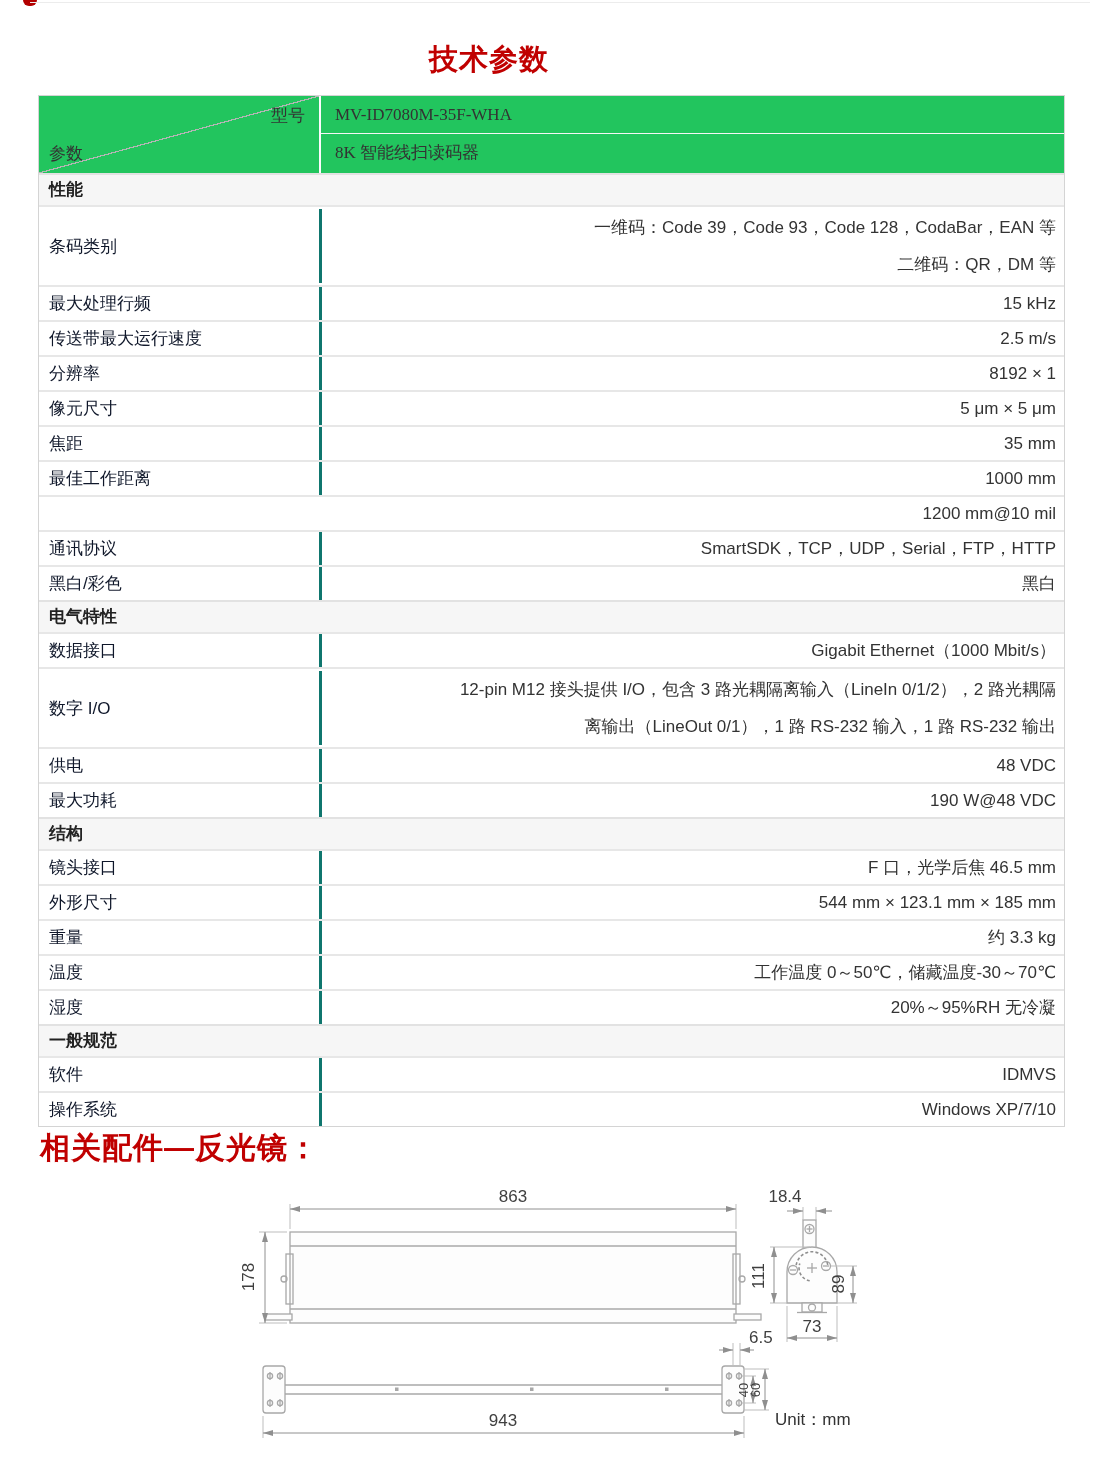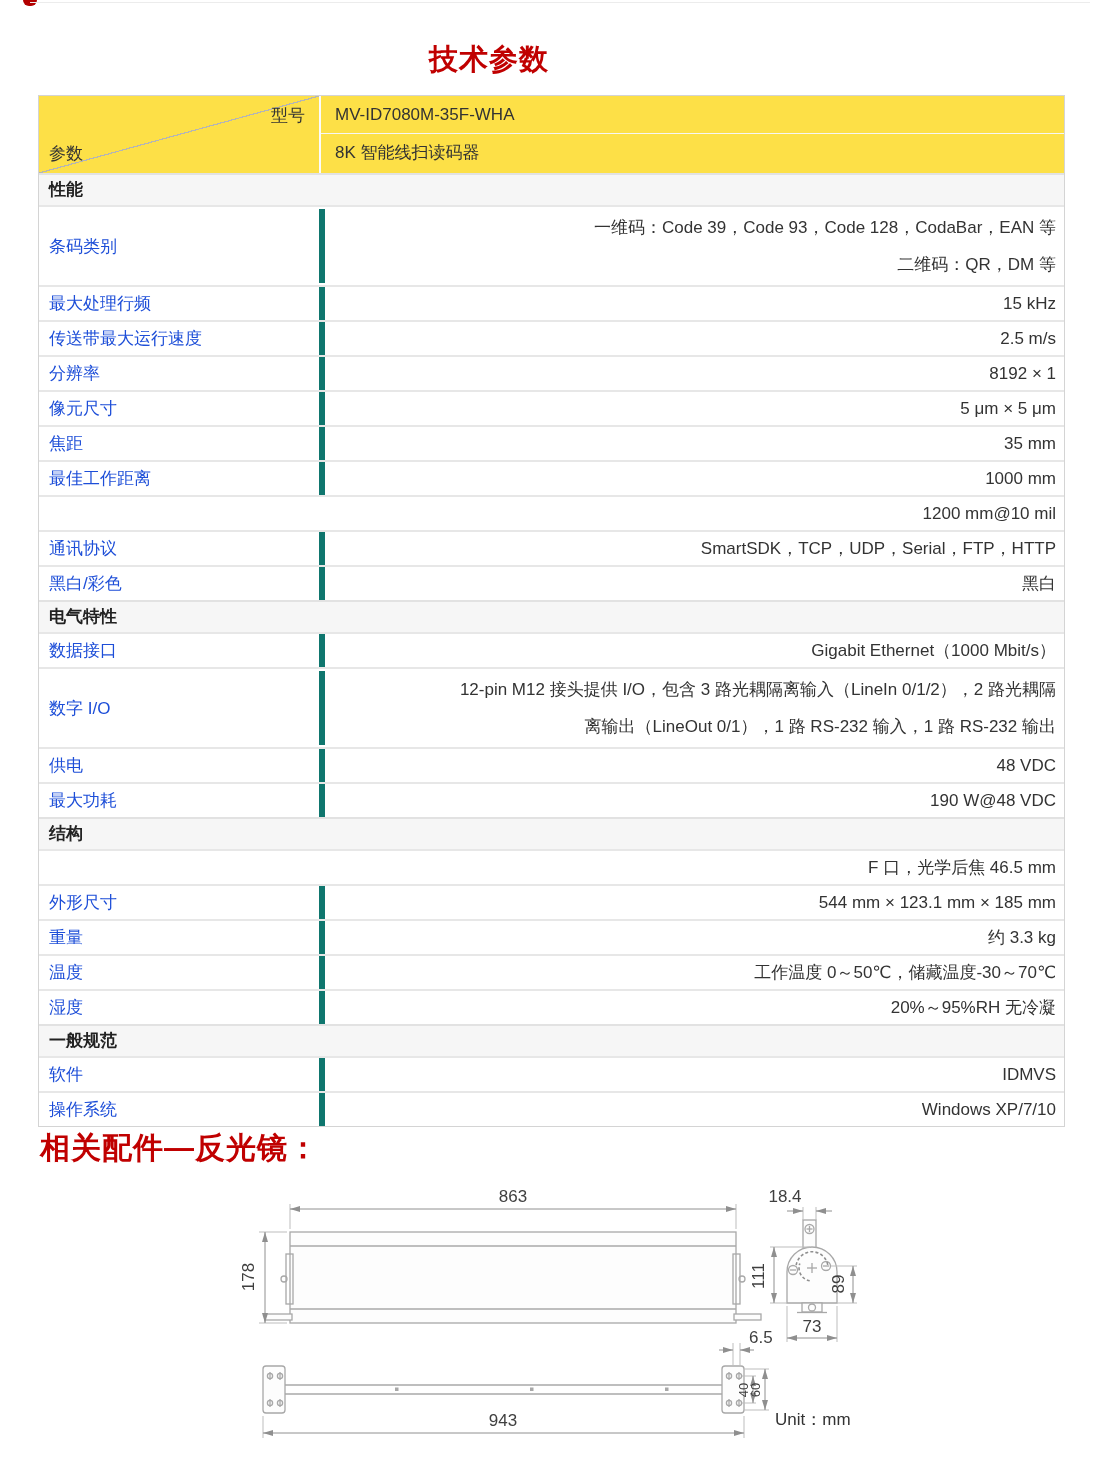--- a/index.html
+++ b/index.html
@@ -12,37 +12,37 @@
   .top-hairline{position:absolute;left:30px;top:2px;width:1060px;height:1px;background:#ececec;}
   .page-title{
     position:absolute;top:40px;left:18px;width:942px;margin:0;text-align:center;
     font-size:29px;font-weight:bold;color:#c00000;letter-spacing:1px;
   }
   
   .spec-table{
     position:absolute;left:38px;top:95px;width:1025px;
     border:1px solid #d4d4d4;background:#fff;font-size:17px;color:#333;
   }
-  .thead{display:flex;background:#fde047;}
+  .thead{display:flex;background:#22c55e;font-family:Liberation Serif, serif;}
   .th-left{
     width:280px;height:77px;position:relative;flex:0 0 280px;
     background-image:linear-gradient(to bottom right,transparent 49.6%,#b5b5b5 49.6%,#b5b5b5 50.4%,transparent 50.4%);
   }
   .th-left .model-label{position:absolute;top:6px;right:14px;line-height:28px;}
   .th-left .param-label{position:absolute;bottom:5px;left:10px;line-height:28px;}
   .th-right{flex:1;border-left:2px solid #fbfbfb;}
   .th-right .hval{height:38px;line-height:38px;padding-left:14px;}
   .th-right .hval:first-child{border-bottom:1px solid #f6f6f6;height:37px;line-height:37px;}
   .section-row{
     border-top:2px solid #e2e2e2;background:#f6f6f6;
     height:30px;line-height:30px;padding-left:10px;font-weight:bold;color:#222;
   }
   .row{display:flex;border-top:2px solid #e7e7e7;background:#fff;}
   .cell{display:block;text-align:right;}
-  .cell.label{flex:0 0 270px;width:270px;padding-left:10px;border-right:6px solid #0f766e;color:#1d4ed8;display:flex;align-items:center;}
+  .cell.label{flex:0 0 270px;width:270px;padding-left:10px;border-right:3px solid #0f766e;color:#0f172a;display:flex;align-items:center;}
   .cell.value{flex:1;padding-left:14px;padding-right:8px;}
   .vline{line-height:33px;min-height:33px;white-space:nowrap;}
   .row.multi .vline{line-height:37px;min-height:37px;}
   .row.multi{padding:2px 0;}
   
   .accessory-heading{
     position:absolute;left:40px;top:1128px;margin:0;
     font-size:30px;font-weight:bold;color:#c00000;letter-spacing:1px;
   }
   
@@ -157,20 +157,21 @@
         </div>
       </div>
       <div class="row">
         <div class="cell label">最大功耗</div>
         <div class="cell value">
           <div class="vline">190 W@48 VDC</div>
         </div>
       </div>
       <div class="section-row">结构</div>
       <div class="row">
+        <div class="cell label">镜头接口</div>
         <div class="cell value">
           <div class="vline">F 口，光学后焦 46.5 mm</div>
         </div>
       </div>
       <div class="row">
         <div class="cell label">外形尺寸</div>
         <div class="cell value">
           <div class="vline">544 mm × 123.1 mm × 185 mm</div>
         </div>
       </div>

